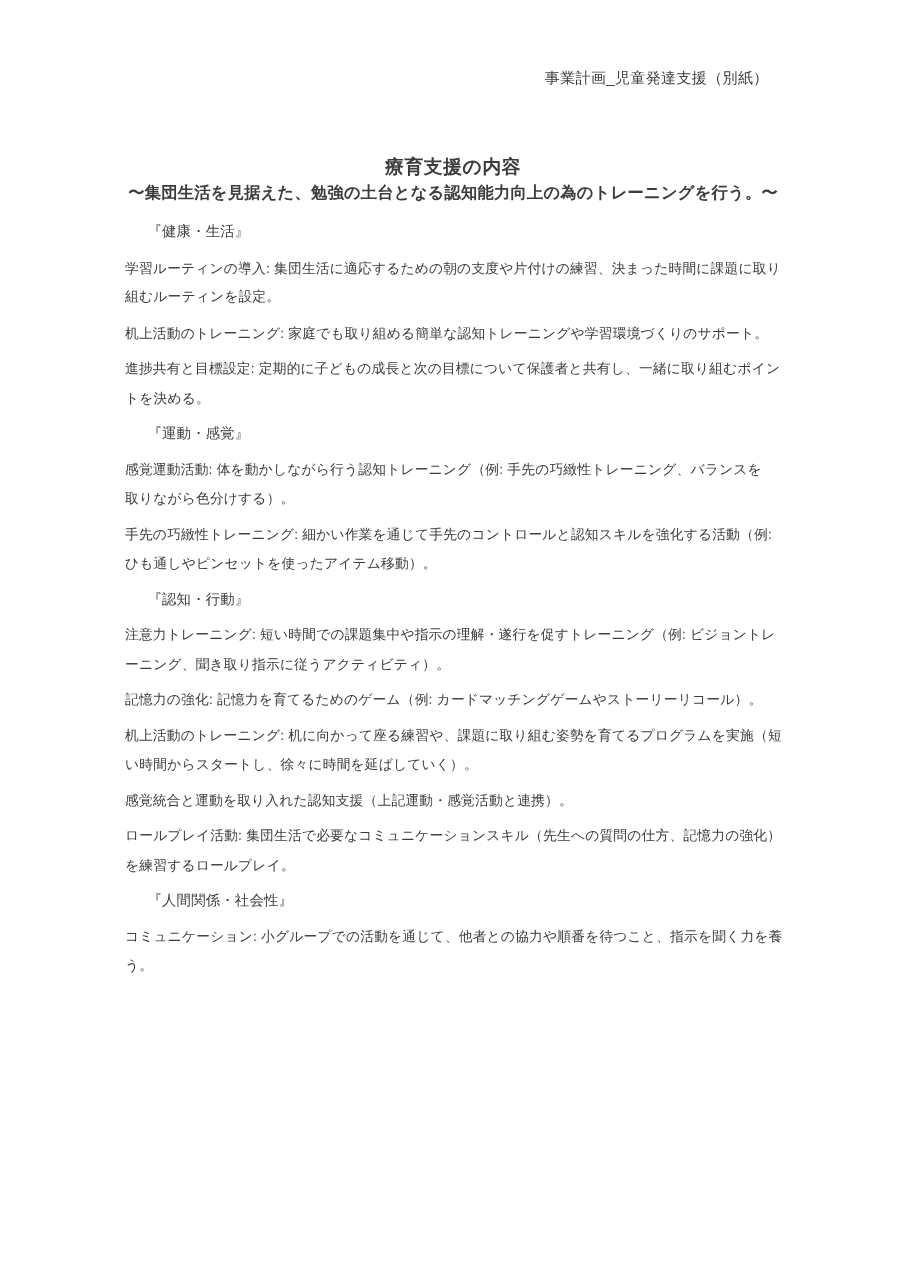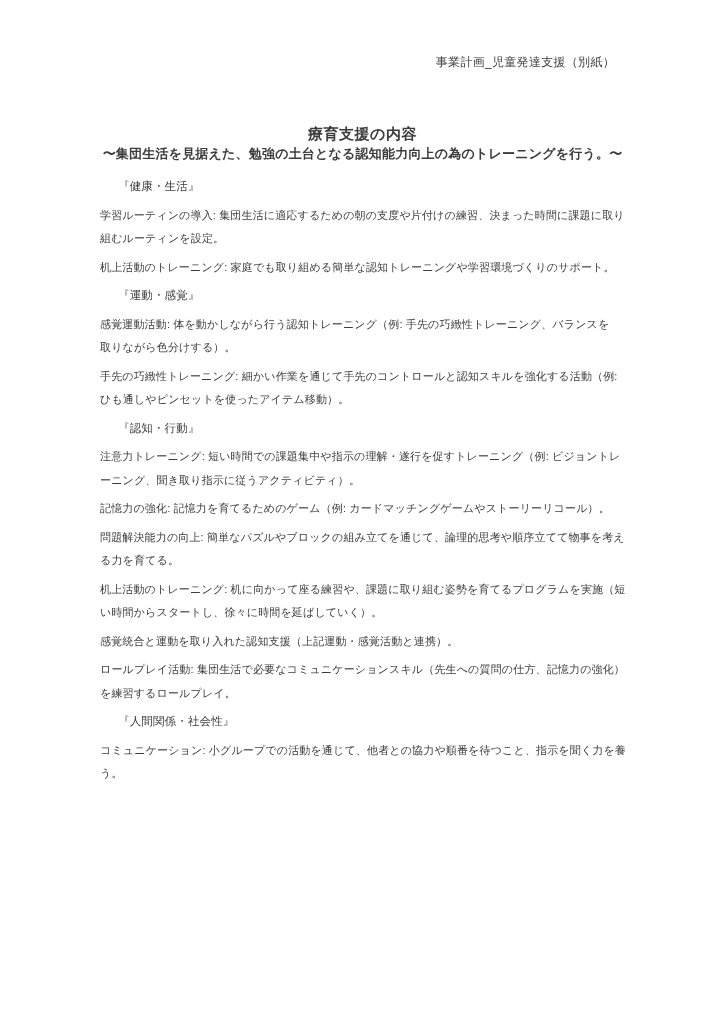--- a/index.html
+++ b/index.html
@@ -64,31 +64,31 @@
 
 <div class="page">
   <div class="doc-header">事業計画_児童発達支援（別紙）</div>
   <div class="doc-title">療育支援の内容</div>
   <div class="doc-subtitle">〜集団生活を見据えた、勉強の土台となる認知能力向上の為のトレーニングを行う。〜</div>
   <div class="doc-body" id="doc-body">
       <p class="section">『健康・生活』</p>
       <p class="para">学習ルーティンの導入: 集団生活に適応するための朝の支度や片付けの練習、決まった時間に課題に取り
 組むルーティンを設定。</p>
       <p class="para">机上活動のトレーニング: 家庭でも取り組める簡単な認知トレーニングや学習環境づくりのサポート。</p>
+      <p class="para">進捗共有と目標設定: 定期的に子どもの成長と次の目標について保護者と共有し、一緒に取り組むポイン
+トを決める。</p>
       <p class="section">『運動・感覚』</p>
       <p class="para">感覚運動活動: 体を動かしながら行う認知トレーニング（例: 手先の巧緻性トレーニング、バランスを
 取りながら色分けする）。</p>
       <p class="para">手先の巧緻性トレーニング: 細かい作業を通じて手先のコントロールと認知スキルを強化する活動（例:
 ひも通しやピンセットを使ったアイテム移動）。</p>
       <p class="section">『認知・行動』</p>
       <p class="para">注意力トレーニング: 短い時間での課題集中や指示の理解・遂行を促すトレーニング（例: ビジョントレ
 ーニング、聞き取り指示に従うアクティビティ）。</p>
       <p class="para">記憶力の強化: 記憶力を育てるためのゲーム（例: カードマッチングゲームやストーリーリコール）。</p>
-      <p class="para">問題解決能力の向上: 簡単なパズルやブロックの組み立てを通じて、論理的思考や順序立てて物事を考え
-る力を育てる。</p>
       <p class="para">机上活動のトレーニング: 机に向かって座る練習や、課題に取り組む姿勢を育てるプログラムを実施（短
 い時間からスタートし、徐々に時間を延ばしていく）。</p>
       <p class="para">感覚統合と運動を取り入れた認知支援（上記運動・感覚活動と連携）。</p>
       <p class="para">ロールプレイ活動: 集団生活で必要なコミュニケーションスキル（先生への質問の仕方、記憶力の強化）
 を練習するロールプレイ。</p>
       <p class="section">『人間関係・社会性』</p>
       <p class="para">コミュニケーション: 小グループでの活動を通じて、他者との協力や順番を待つこと、指示を聞く力を養
 う。</p>
     </div>
 </div>

